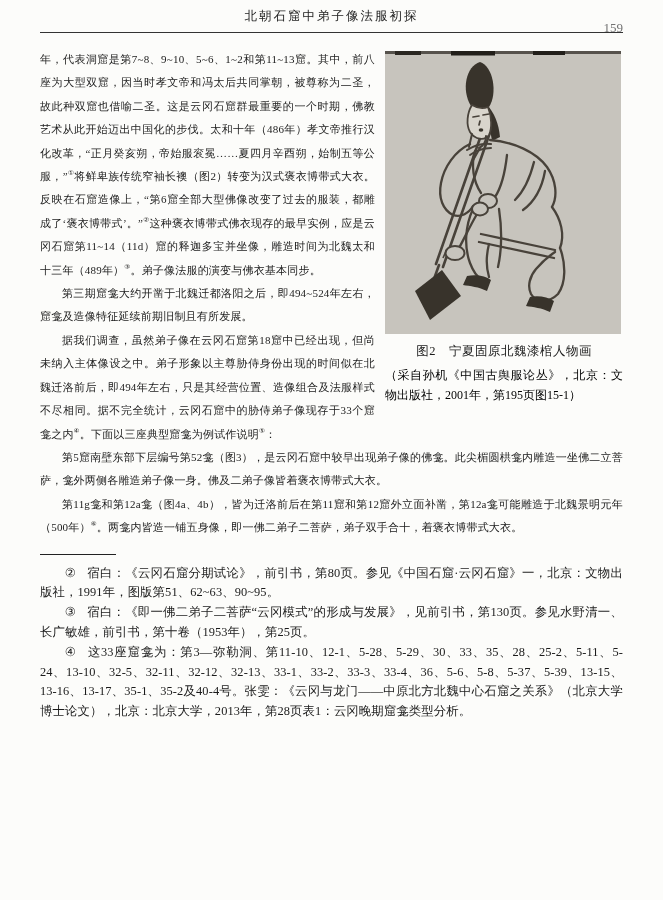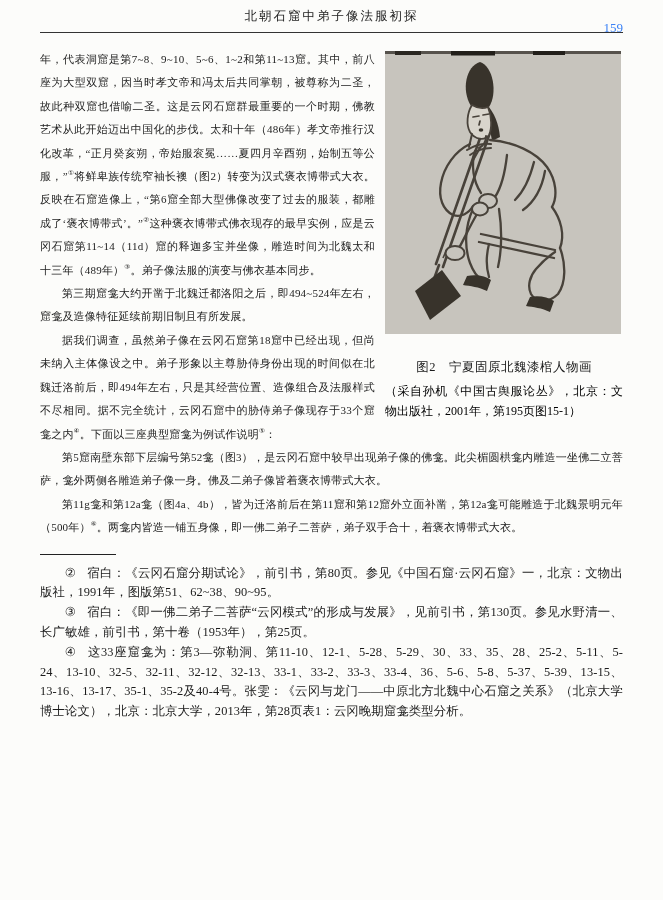--- a/index.html
+++ b/index.html
@@ -15,42 +15,42 @@
     padding:0 40px;
   }
   
   .page-header { position:relative; padding-top:8px; }
   .header-title {
     display:block; text-align:center;
     font-size:12.5px; letter-spacing:2px; color:#222;
   }
   .header-page {
     position:absolute; right:0; top:20px;
-    font-size:13px; color:#3b82f6;
+    font-size:13px; color:#737373;
   }
   .header-rule { border:0; border-top:1.3px solid #333; margin:7px 0 0 0; }
 
   
   .content { margin-top:15px; text-align:justify; }
   .body-para {
     margin:0; font-size:11px; line-height:23.4px;
     text-indent:2em; letter-spacing:0.2px;
   }
   .body-para.first { text-indent:0; }
   .body-para sup { font-size:0.6em; line-height:0; vertical-align:super; }
 
   
   .figure { float:right; width:238px; margin:3px 0 4px 10px; }
   .fig-image {
     width:236px; height:283px; background:#c7c4bd;
     position:relative; overflow:hidden;
     box-shadow:0 0 0 1px #b0ada6 inset;
   }
   .fig-image svg { display:block; }
-  .figure figcaption { margin-top:25px; }
+  .figure figcaption { margin-top:9px; }
   .fig-cap-title { font-size:12.5px; text-align:center; letter-spacing:0.5px; }
   .fig-cap-source {
     font-size:12px; line-height:20px; margin-top:5px;
     text-align:justify; color:#000000;
   }
 
   
   .footnotes { clear:both; padding-top:14px; }
   .fn-rule { width:76px; border:0; border-top:1.5px solid #222; margin:0 0 9px 0; }
   .footnote {
@@ -150,19 +150,19 @@
     <p class="body-para first">年，代表洞窟是第7~8、9~10、5~6、1~2和第11~13窟。其中，前八座为大型双窟，因当时孝文帝和冯太后共同掌朝，被尊称为二圣，故此种双窟也借喻二圣。这是云冈石窟群最重要的一个时期，佛教艺术从此开始迈出中国化的步伐。太和十年（486年）孝文帝推行汉化改革，“正月癸亥朔，帝始服衮冕……夏四月辛酉朔，始制五等公服，”<sup>①</sup>将鲜卑族传统窄袖长襖（图2）转变为汉式褒衣博带式大衣。反映在石窟造像上，“第6窟全部大型佛像改变了过去的服装，都雕成了‘褒衣博带式’。”<sup>②</sup>这种褒衣博带式佛衣现存的最早实例，应是云冈石窟第11~14（11d）窟的释迦多宝并坐像，雕造时间为北魏太和十三年（489年）<sup>③</sup>。弟子像法服的演变与佛衣基本同步。</p>
     <p class="body-para">第三期窟龛大约开凿于北魏迁都洛阳之后，即494~524年左右，窟龛及造像特征延续前期旧制且有所发展。</p>
     <p class="body-para">据我们调查，虽然弟子像在云冈石窟第18窟中已经出现，但尚未纳入主体像设之中。弟子形象以主尊胁侍身份出现的时间似在北魏迁洛前后，即494年左右，只是其经营位置、造像组合及法服样式不尽相同。据不完全统计，云冈石窟中的胁侍弟子像现存于33个窟龛之内<sup>④</sup>。下面以三座典型窟龛为例试作说明<sup>⑤</sup>：</p>
     <p class="body-para">第5窟南壁东部下层编号第52龛（图3），是云冈石窟中较早出现弟子像的佛龛。此尖楣圆栱龛内雕造一坐佛二立菩萨，龛外两侧各雕造弟子像一身。佛及二弟子像皆着褒衣博带式大衣。</p>
     <p class="body-para">第11g龛和第12a龛（图4a、4b），皆为迁洛前后在第11窟和第12窟外立面补凿，第12a龛可能雕造于北魏景明元年（500年）<sup>⑥</sup>。两龛内皆造一铺五身像，即一佛二弟子二菩萨，弟子双手合十，着褒衣博带式大衣。</p>
 
   </main>
 
   <div class="footnotes">
     <hr class="fn-rule">
-    <p class="footnote"><span class="fn-marker">②</span><span>宿白：《云冈石窟分期试论》，前引书，第80页。参见《中国石窟·云冈石窟》一，北京：文物出版社，1991年，图版第51、62~38、90~95。</span></p>
+    <p class="footnote"><span class="fn-marker">②</span><span>宿白：《云冈石窟分期试论》，前引书，第80页。参见《中国石窟·云冈石窟》一，北京：文物出版社，1991年，图版第51、62~63、90~95。</span></p>
     <p class="footnote"><span class="fn-marker">③</span><span>宿白：《即一佛二弟子二菩萨“云冈模式”的形成与发展》，见前引书，第130页。参见水野清一、长广敏雄，前引书，第十卷（1953年），第25页。</span></p>
     <p class="footnote"><span class="fn-marker">④</span><span>这33座窟龛为：第3—弥勒洞、第11-10、12-1、5-28、5-29、30、33、35、28、25-2、5-11、5-24、13-10、32-5、32-11、32-12、32-13、33-1、33-2、33-3、33-4、36、5-6、5-8、5-37、5-39、13-15、13-16、13-17、35-1、35-2及40-4号。张雯：《云冈与龙门——中原北方北魏中心石窟之关系》（北京大学博士论文），北京：北京大学，2013年，第28页表1：云冈晚期窟龛类型分析。</span></p>
 
   </div>
 
 </div>
 
 </body></html>

